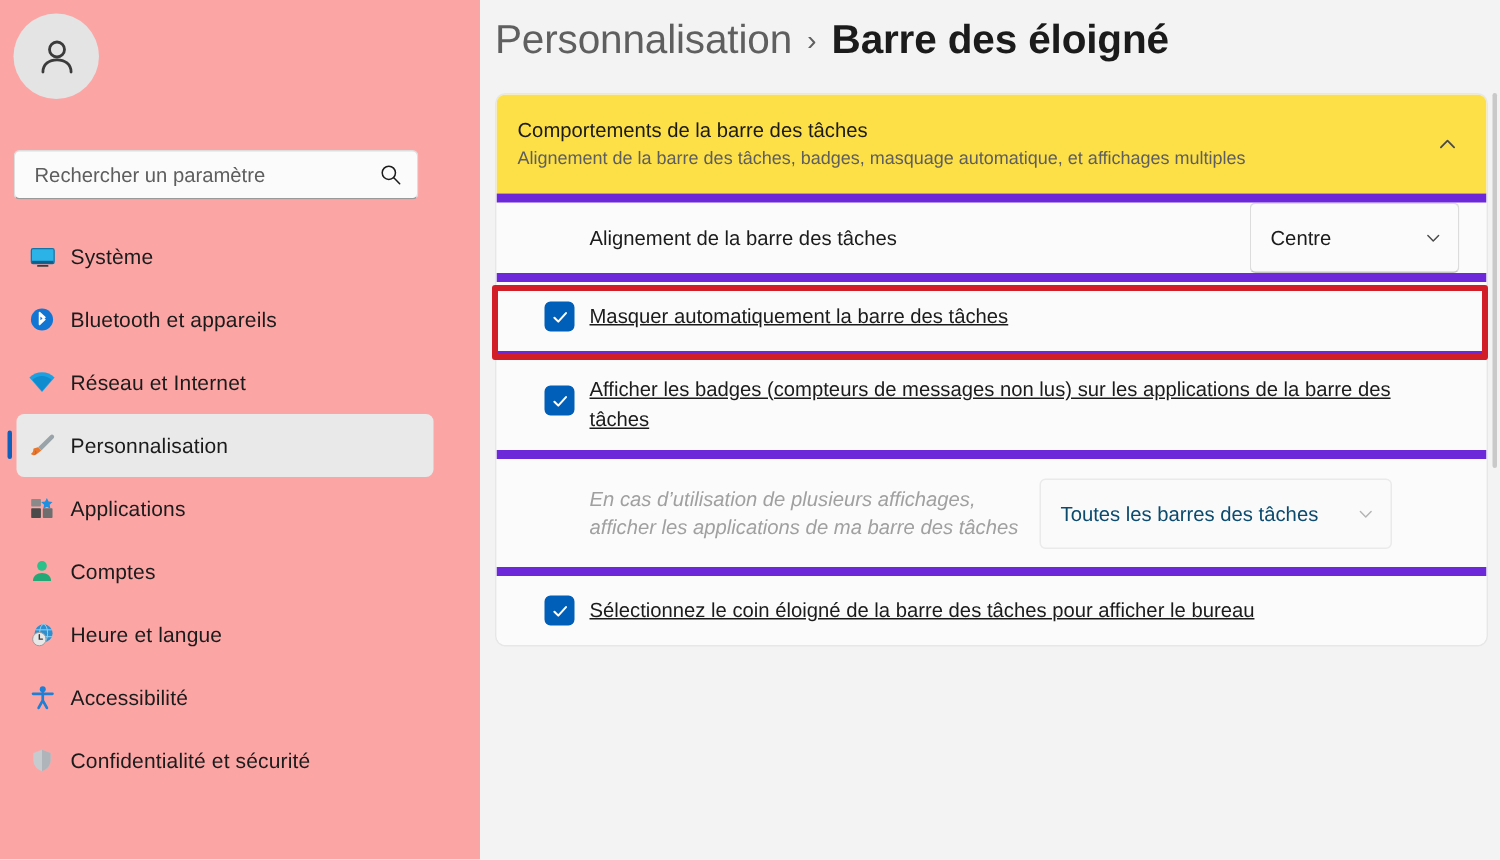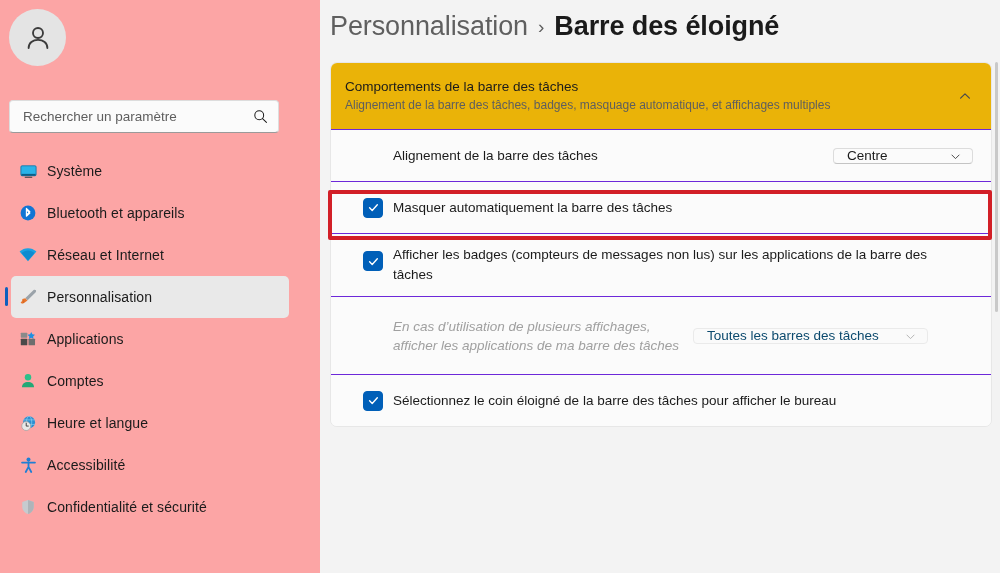--- a/index.html
+++ b/index.html
@@ -165,60 +165,60 @@
     border: 1px solid #E7E7E7;
     border-radius: 7px;
     overflow: hidden;
   }
 
   .card-header {
     height: 66px;
     display: flex;
     align-items: center;
     padding: 0 18px 0 14px;
-    background: #eab308;
+    background: #fde047;
   }
   .card-header-text { flex: 1 1 auto; }
   .ch-title {
     font-size: 13.5px;
     color: #1B1B1B;
     line-height: 18px;
   }
   .ch-sub {
     font-size: 12px;
     color: #5E5E5E;
     line-height: 17px;
     margin-top: 1px;
   }
   .chev-up { flex: 0 0 auto; width: 16px; height: 16px; display:block; }
 
   .row {
     display: flex;
     align-items: center;
     padding: 0 18px 0 62px;
-    border-top: 1px solid #6d28d9;
+    border-top: 6px solid #6d28d9;
     min-height: 52px;
     background: #FBFBFB;
     position: relative;
   }
   .row.tall { min-height: 63px; padding-top: 10px; padding-bottom: 10px; }
   .row.tall2 { min-height: 78px; padding-top: 10px; padding-bottom: 10px; }
 
   .row-label {
     flex: 1 1 auto;
     font-size: 13.5px;
     color: #1B1B1B;
     line-height: 19px;
     padding-right: 14px;
   }
   .row-label.dim { color: #A0A0A0; }
   .row-label.narrow { max-width: 300px; font-style: italic; }
 
   
-  .cbrow { padding-left: 62px; }
+  .cbrow { padding-left: 62px; text-decoration: underline; }
   .cb {
     position: absolute;
     left: 32px;
     top: 50%;
     transform: translateY(-50%);
     width: 20px;
     height: 20px;
     border-radius: 4px;
     background: #005FB8;
     border: 1px solid #005FB8;
@@ -238,21 +238,21 @@
     font-size: 13.5px;
     color: #1B1B1B;
     line-height: 20px;
     padding-right: 16px;
   }
   .cb-text.dim { color: #A0A0A0; }
 
   
   .dropdown {
     flex: 0 0 auto;
-    height: 16px;
+    height: 47px;
     min-width: 140px;
     background: #FBFBFB;
     border: 1px solid #DCDCDC;
     border-bottom-color: #C4C4C4;
     border-radius: 4px;
     display: flex;
     align-items: center;
     justify-content: space-between;
     padding: 0 10px 0 13px;
     gap: 25px;

